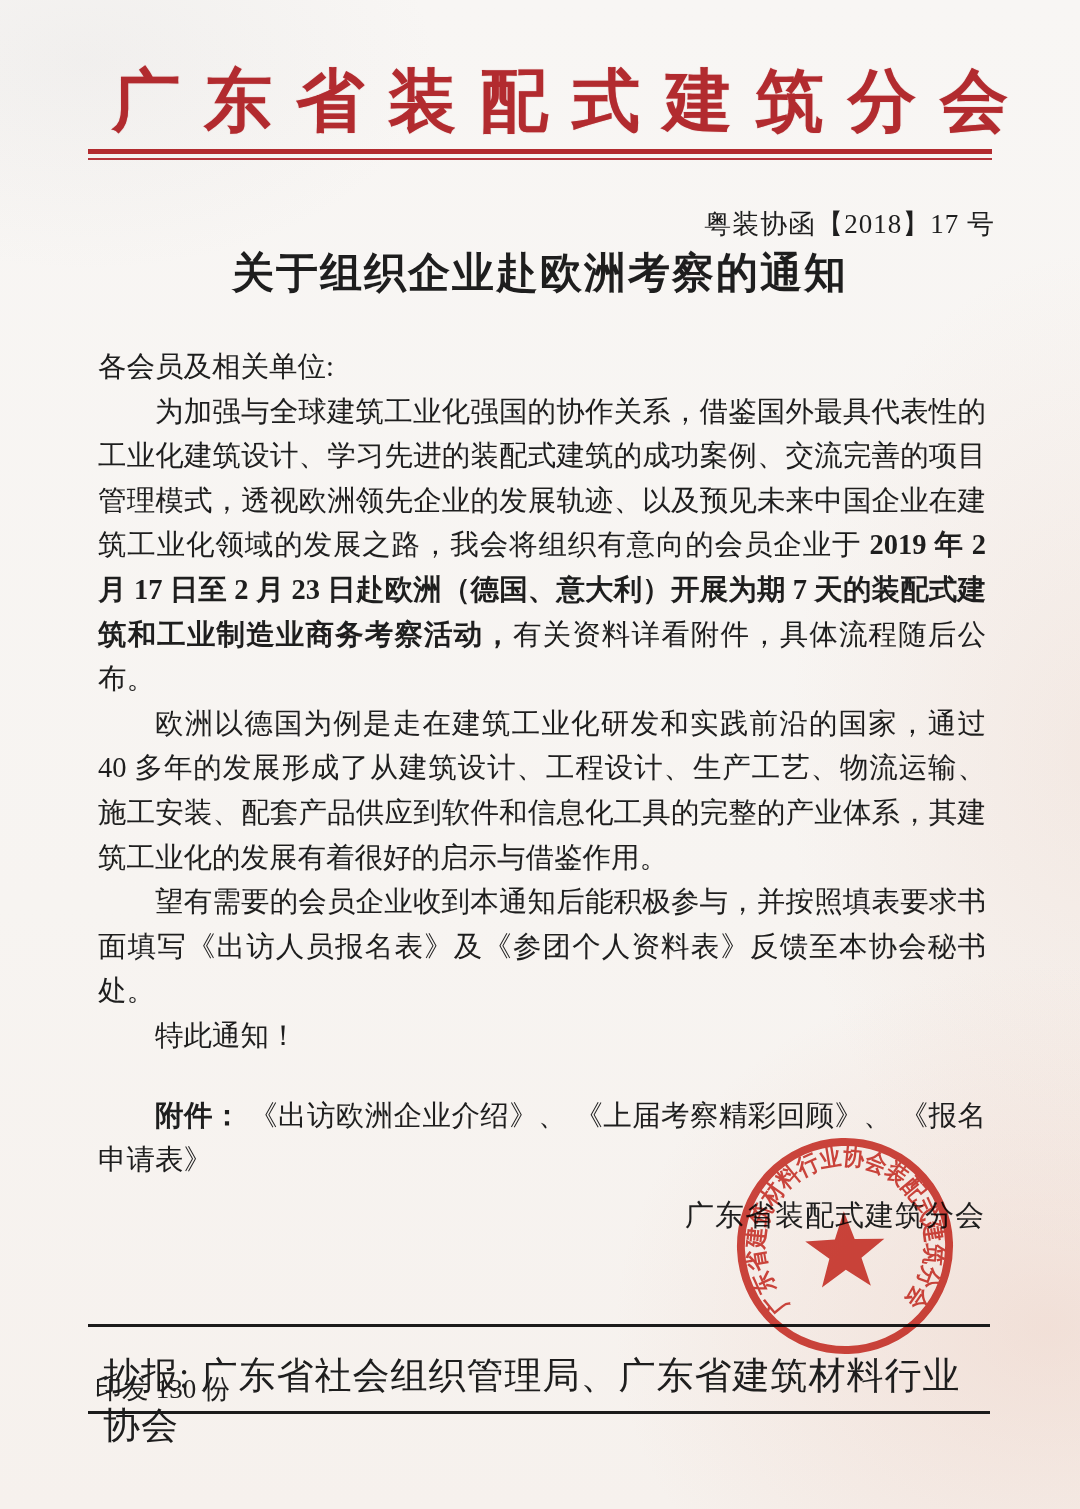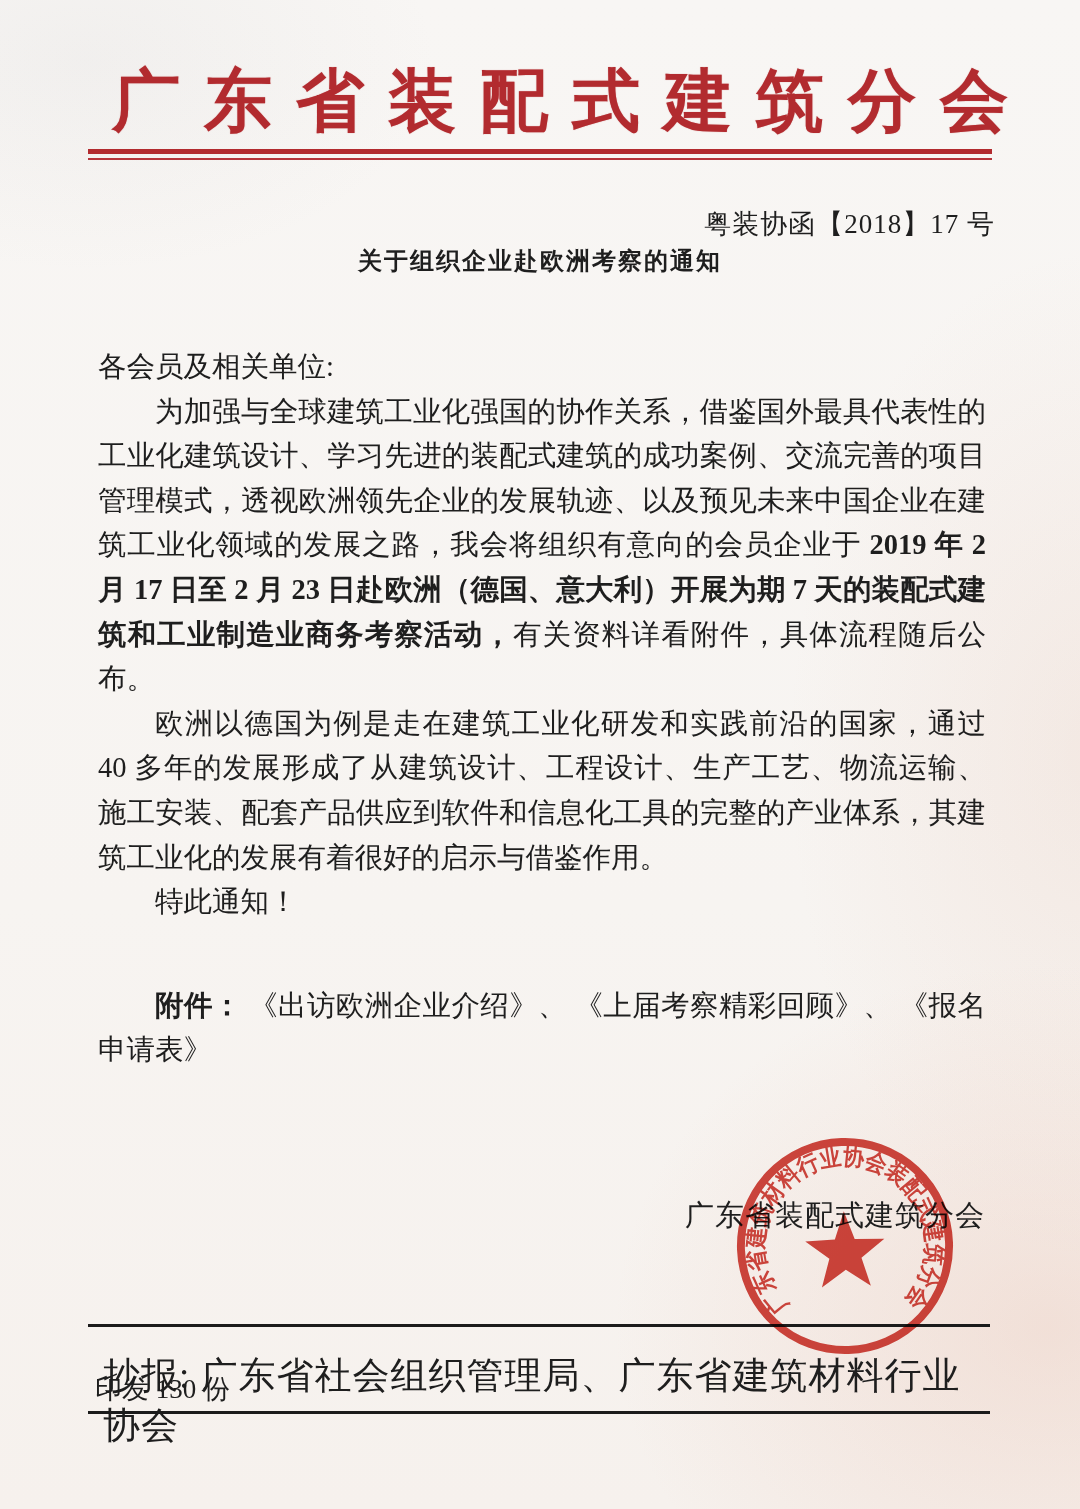--- a/index.html
+++ b/index.html
@@ -29,32 +29,32 @@
     position:absolute;top:149px;left:88px;width:904px;height:4px;
     border-top:5px solid #b22b2f;border-bottom:2px solid #b5343a;
   }
   .doc-number{
     position:absolute;top:178px;left:95px;width:900px;
     font-size:27px;text-align:right;letter-spacing:1px;margin-top:28px;
   }
   
   .notice-title{
     position:absolute;top:245px;left:95px;width:890px;
-    font-size:24px;font-weight:700;letter-spacing:2px;
+    font-size:42px;font-weight:700;letter-spacing:2px;
     text-align:center;
   }
   
   .doc-body{
     position:absolute;top:345px;left:98px;width:888px;
     font-size:28.5px;line-height:44.6px;
     text-align:justify;
   }
   .doc-body p{margin:0;}
   .doc-body p.indent{text-indent:2em;}
-  .doc-body p.gap{margin-top:59px;}
+  .doc-body p.gap{margin-top:35px;}
   .doc-body .bold{font-weight:700;}
   
   .sig-org{
     position:absolute;top:1196px;right:95px;
     font-size:29px;letter-spacing:1px;white-space:nowrap;
   }
   .sig-date{
     position:absolute;top:1238px;right:98px;
     font-size:28px;white-space:nowrap;
   }
@@ -85,20 +85,21 @@
   <div class="org-title">广东省装配式建筑分会</div>
   <div class="red-divider"></div>
   <div class="doc-number">粤装协函【2018】17 号</div>
 
   <div class="notice-title">关于组织企业赴欧洲考察的通知</div>
 
   <div class="doc-body">
     <p>各会员及相关单位:</p>
   <p class="indent"><span>为加强与全球建筑工业化强国的协作关系，借鉴国外最具代表性的工业化建筑设计、学习先进的装配式建筑的成功案例、交流完善的项目管理模式，透视欧洲领先企业的发展轨迹、以及预见未来中国企业在建筑工业化领域的发展之路，我会将组织有意向的会员企业于 </span><span class="bold">2019 年 2 月 17 日至 2 月 23 日赴欧洲（德国、意大利）开展为期 7 天的装配式建筑和工业制造业商务考察活动，</span><span>有关资料详看附件，具体流程随后公布。</span></p>
       <p class="indent"><span>欧洲以德国为例是走在建筑工业化研发和实践前沿的国家，通过 40 多年的发展形成了从建筑设计、工程设计、生产工艺、物流运输、施工安装、配套产品供应到软件和信息化工具的完整的产业体系，其建筑工业化的发展有着很好的启示与借鉴作用。</span></p>
+      <p class="indent"><span>望有需要的会员企业收到本通知后能积极参与，并按照填表要求书面填写《出访人员报名表》及《参团个人资料表》反馈至本协会秘书处。</span></p>
       <p class="indent"><span>特此通知！</span></p>
       <p class="indent gap"><span class="bold">附件： </span><span>《出访欧洲企业介绍》、 《上届考察精彩回顾》、 《报名申请表》</span></p>
     </div>
 
   <div class="sig-org">广东省装配式建筑分会</div>
 
   <svg class="seal" viewBox="0 0 230 230">
     <circle cx="115" cy="115" r="105" fill="none" stroke="#cc2e25" stroke-width="8"></circle>
     <polygon points="115,80 105,108.2 75.1,109 98.8,127.3 90.3,156 115,139 139.7,156 131.2,127.3 154.9,109 125,108.2" fill="#cc2e25"></polygon>
     <path id="sealTextPath" d="M 57 173 A 82 82 0 1 1 173 173" fill="none"></path>

